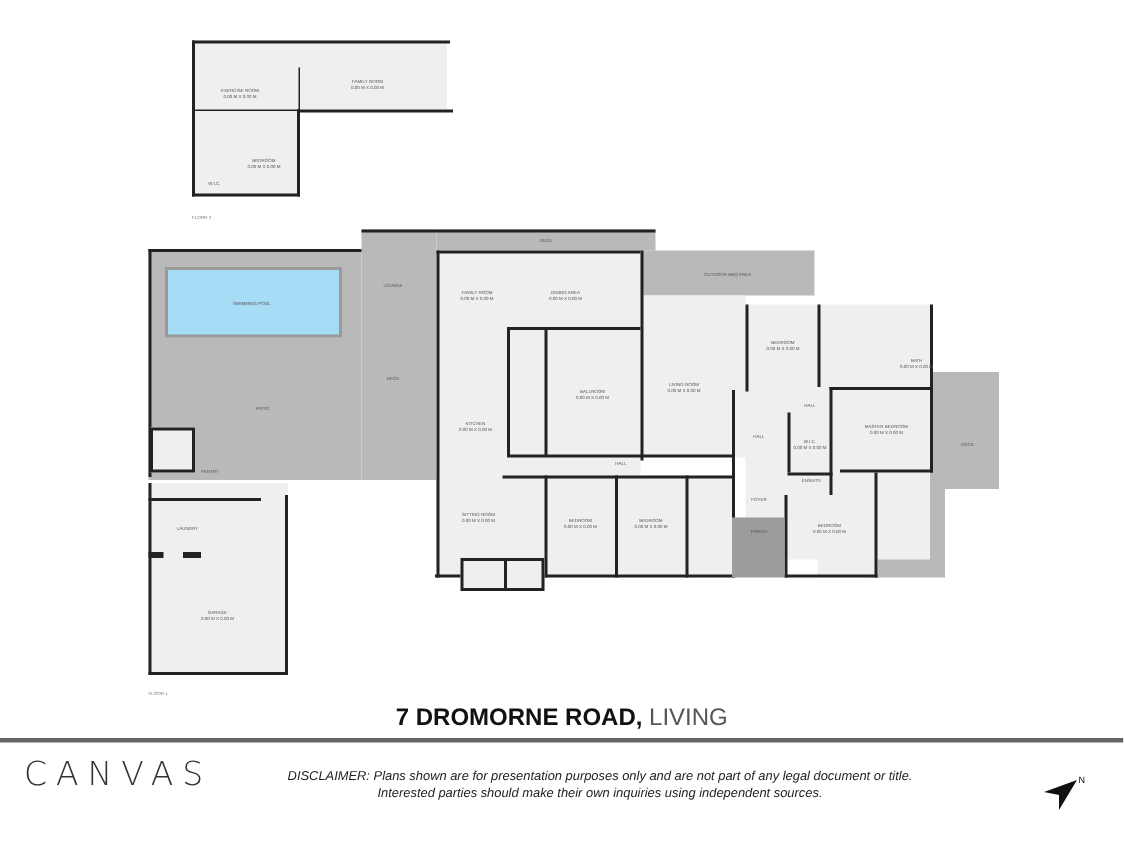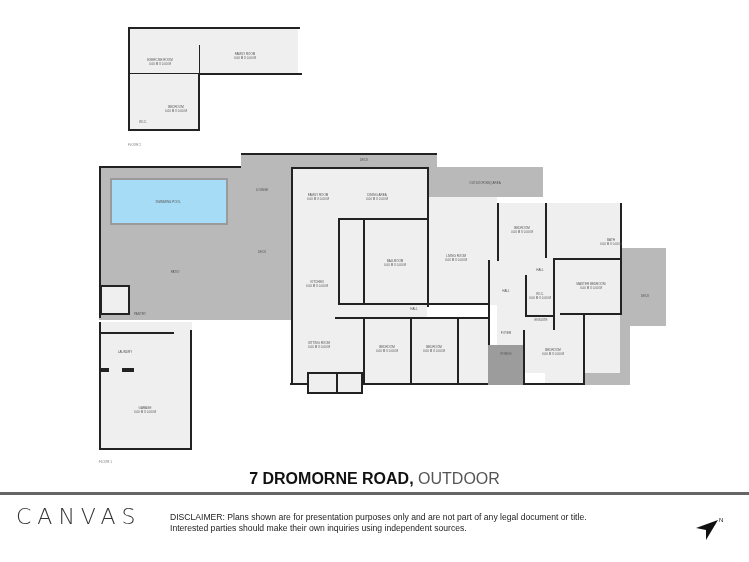--- a/index.html
+++ b/index.html
@@ -9,21 +9,21 @@
   .out{background:#b9b9b9;}
   .wall{background:#222;}
   .lbl{position:absolute;font-size:3px;color:#555;text-align:center;line-height:4px;white-space:nowrap;transform:translateX(-50%);}
   .lbl span{display:block;}
   .floorlbl{position:absolute;font-size:3px;color:#777;}
   .title{position:absolute;top:470px;left:0;width:749px;text-align:center;font-size:16px;color:#111;}
   .title b{font-weight:bold;}
   .title .sub{font-weight:normal;color:#555;}
   .rule{position:absolute;top:492px;left:0;width:749px;height:3px;background:#666;}
   .logo{position:absolute;left:16px;top:506px;font-size:22px;letter-spacing:6px;color:#333;line-height:22px;font-family:"DejaVu Sans",sans-serif;font-weight:300;}
-  .disc{position:absolute;left:170px;top:512px;width:460px;text-align:left;font-size:8.6px;line-height:11px;color:#222;}
+  .disc{position:absolute;left:170px;top:512px;width:460px;text-align:center;font-size:8.6px;line-height:11px;color:#222;font-style:italic;}
   .north{position:absolute;left:692px;top:514px;}
 </style>
 </head>
 <body>
 
 <div class="abs room" style="left:128px;top:27px;width:170px;height:46px;"></div>
 <div class="abs room" style="left:128px;top:73px;width:72px;height:58px;"></div>
 <div class="abs wall" style="left:128px;top:27px;width:172px;height:2px;"></div>
 <div class="abs wall" style="left:128px;top:27px;width:2px;height:104px;"></div>
 <div class="abs wall" style="left:128px;top:129px;width:72px;height:2px;"></div>
@@ -198,21 +198,21 @@
   </div>
 <div class="lbl" style="left:145px;top:406px;">
     <span>GARAGE</span>
     <span>0.00 M X 0.00 M</span>
   </div>
 <div class="lbl" style="left:140px;top:312px;">
     <span>PANTRY</span>
   </div>
 <div class="floorlbl" style="left:99px;top:460px;">FLOOR 1</div>
 
-<div class="title"><b>7 DROMORNE ROAD,</b><span class="sub"> OUTDOOR</span></div>
+<div class="title"><b>7 DROMORNE ROAD,</b><span class="sub"> LIVING</span></div>
 <div class="rule"></div>
 
 <div class="logo">
   <div>CANVAS</div>
 </div>
 <div class="disc">
   <div>DISCLAIMER: Plans shown are for presentation purposes only and are not part of any legal document or title.</div>
   <div>Interested parties should make their own inquiries using independent sources.</div>
 </div>
 <div class="north">

